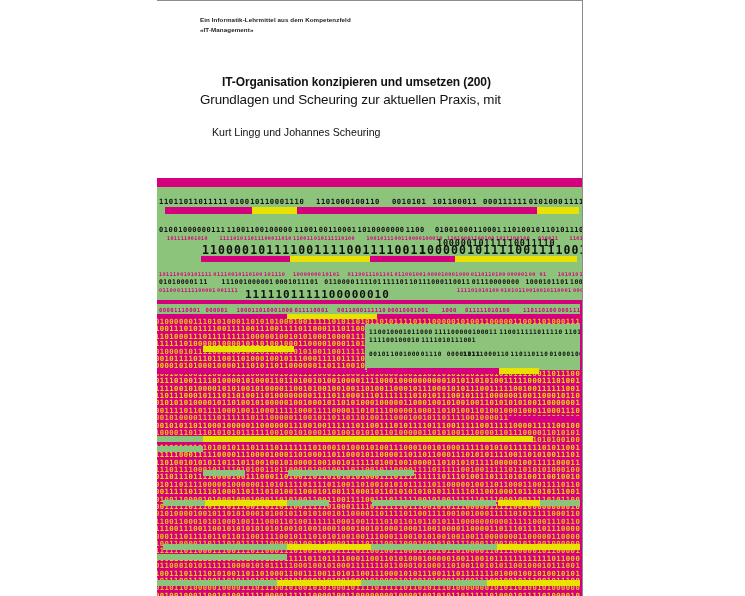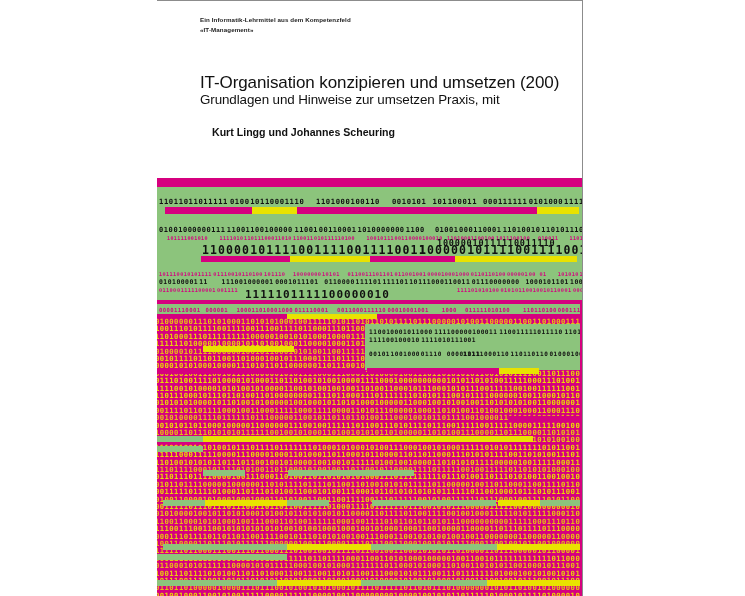--- a/index.html
+++ b/index.html
@@ -49,38 +49,39 @@
   .imprint {
     font-size: 6.2px;
     font-weight: bold;
     line-height: 10px;
     color: #1a1a1a;
     letter-spacing: 0.1px;
   }
   #imprint-line1 { margin-top: 14px; }
 
   #title-main {
-    font-size: 17px;
-    font-weight: normal;
+    font-size: 12px;
+    font-weight: bold;
     color: #111111;
     line-height: 17px;
     letter-spacing: -0.1px;
     white-space: nowrap;
+    margin-left: 22px;
   }
   .title-sub {
     font-size: 13.4px;
     font-weight: normal;
     color: #111111;
     line-height: 17px;
     letter-spacing: -0.1px;
     white-space: nowrap;
   }
   #authors {
     font-size: 10.6px;
-    font-weight: bold;
+    font-weight: normal;
     color: #111111;
     letter-spacing: 0px;
     padding-left: 12px;
   }
 
   
   #cover-graphic {
     position: absolute;
     left: 0;
     top: 177px;
@@ -99,21 +100,21 @@
   <div id="book-cover">
 
     <div id="cover-text">
 
       <div class="imprint" id="imprint-line1">Ein Informatik-Lehrmittel aus dem Kompetenzfeld</div>
       <div class="imprint" id="imprint-line2">«IT-Management»</div>
 
       <div style="height:39px"></div>
 
       <div id="title-main">IT-Organisation konzipieren und umsetzen (200)</div>
-      <div class="title-sub" id="title-sub1">Grundlagen und Hinweise zur umsetzen Praxis, mit</div>
+      <div class="title-sub" id="title-sub1">Grundlagen und Scheuring zur aktuellen Praxis, mit</div>
 
       <div style="height:18px"></div>
 
       <div id="authors">Kurt Lingg und Johannes Scheuring</div>
     </div>
 
     <div id="cover-graphic">
       <svg id="graphic-svg" width="426" height="419" viewBox="0 0 426 419" xmlns="http://www.w3.org/2000/svg">
           <rect x="0" y="0" width="426" height="419" fill="#8cc47c"></rect>
           <rect x="0" y="0" width="426" height="9" fill="#d6007f"></rect>

